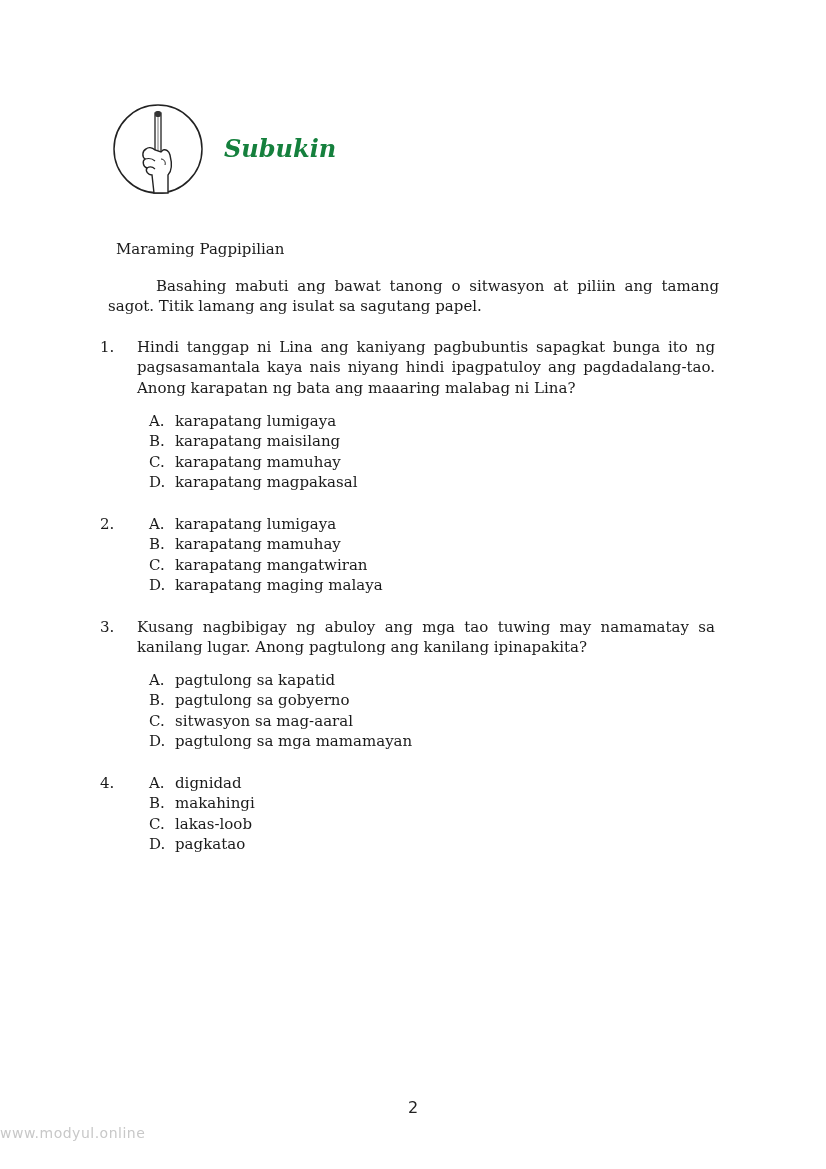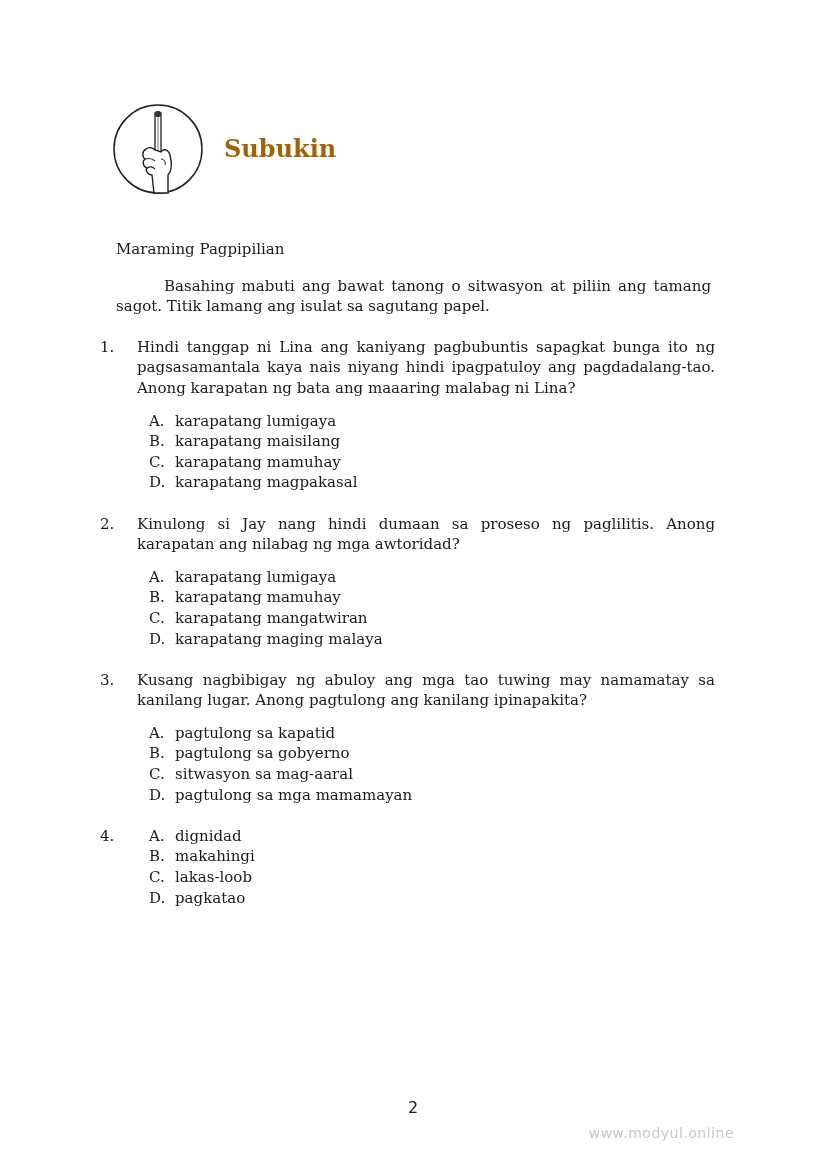--- a/index.html
+++ b/index.html
@@ -1,34 +1,34 @@
 <!DOCTYPE html>
 <html><head>
 <meta charset="utf-8">
 <style>
   html, body { margin:0; padding:0; background:#ffffff; }
   body { width:826px; height:1169px; position:relative; overflow:hidden;
          font-family:"DejaVu Serif", serif; color:#1a1a1a; }
   .header { position:absolute; left:112px; top:103px; height:95px; }
   .logo { position:absolute; left:0; top:0; width:92px; height:92px; }
   .title { position:absolute; left:112px; top:31px; font-family:"DejaVu Serif", serif;
-           font-weight:bold; font-size:24px; color:#a16207; white-space:nowrap; }
+           font-weight:bold; font-style:italic; font-size:24px; color:#15803d; white-space:nowrap; }
   .content { position:absolute; left:100px; top:223px; width:627px; font-size:15px; line-height:20.6px; }
   .section-label { margin:16px; }
-  .instructions { margin:16px; text-align:justify; text-indent:48px; }
+  .instructions { margin:8px; text-align:justify; text-indent:48px; }
   .questions { margin:20px 0 0 0; padding:0; list-style:none; }
   .question { margin:0 0 20.6px 0; position:relative; padding-left:25px; }
   .qnum { position:absolute; left:0; top:0; }
   .qtext { margin:12px; text-align:justify; }
   .choices { margin:0; padding:0 0 0 24px; list-style:none; }
   .choice { display:flex; }
   .choice-letter { width:26px; flex:none; }
   .footer-page { position:absolute; left:0; width:826px; top:1098px; text-align:center;
                  font-family:"DejaVu Sans", sans-serif; font-size:16px; color:#222; }
-  .footer-url { position:absolute; left:0; width:734px; top:1125px; text-align:right;
+  .footer-url { position:absolute; left:0; width:734px; top:1125px; text-align:left;
                 font-family:"DejaVu Sans", sans-serif; font-size:14px; color:#c8c8c8; letter-spacing:0.5px; }
 </style>
 </head>
 <body>
 
 <div class="header">
   <svg class="logo" viewBox="0 0 92 92">
     <circle cx="46" cy="46" r="44" fill="#fff" stroke="#222" stroke-width="1.5"></circle>
 
     <rect x="43" y="10" width="6" height="60" fill="#fff" stroke="#222" stroke-width="1.3"></rect>
@@ -69,21 +69,20 @@
           </li>
         <li class="choice">
             <span class="choice-letter">D.</span>
             <span>karapatang magpakasal</span>
           </li>
       </ul>
     </li>
 
     <li class="question">
       <span class="qnum">2.</span>
-      <p class="qtext">Kinulong si Jay nang hindi dumaan sa proseso ng paglilitis. Anong karapatan ang nilabag ng mga awtoridad?</p>
       <ul class="choices">
         <li class="choice">
             <span class="choice-letter">A.</span>
             <span>karapatang lumigaya</span>
           </li>
         <li class="choice">
             <span class="choice-letter">B.</span>
             <span>karapatang mamuhay</span>
           </li>
         <li class="choice">

